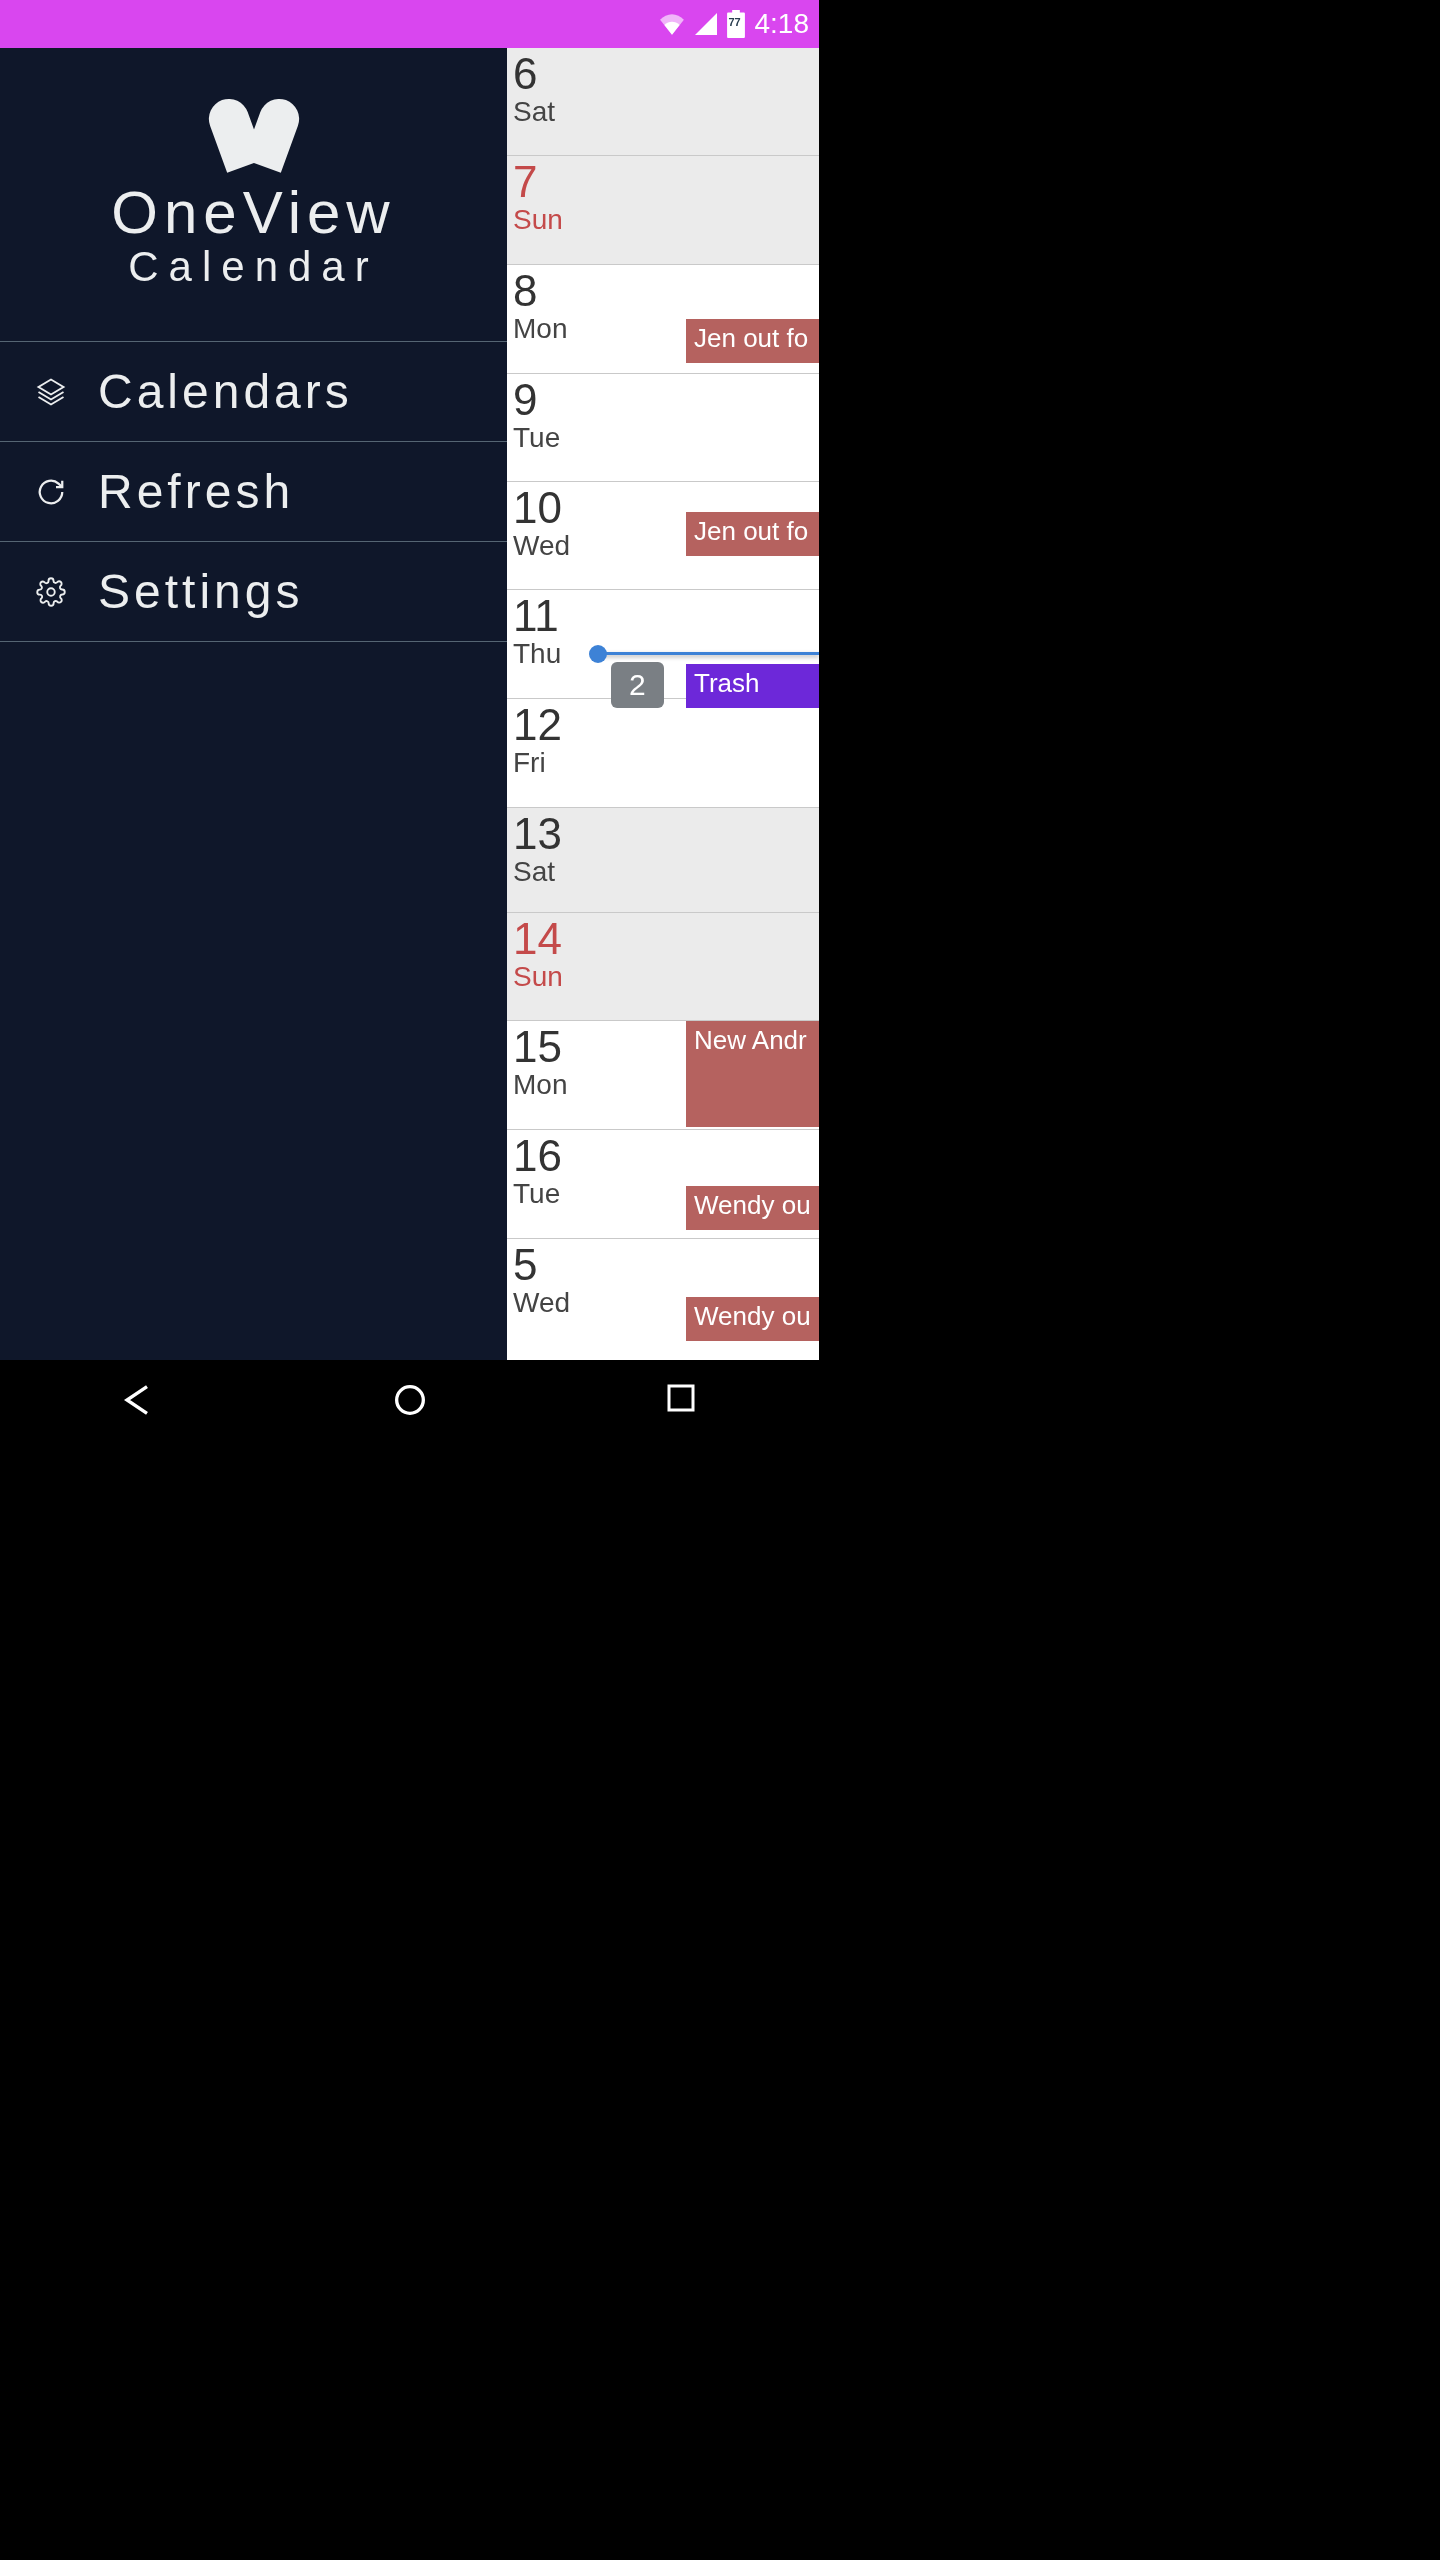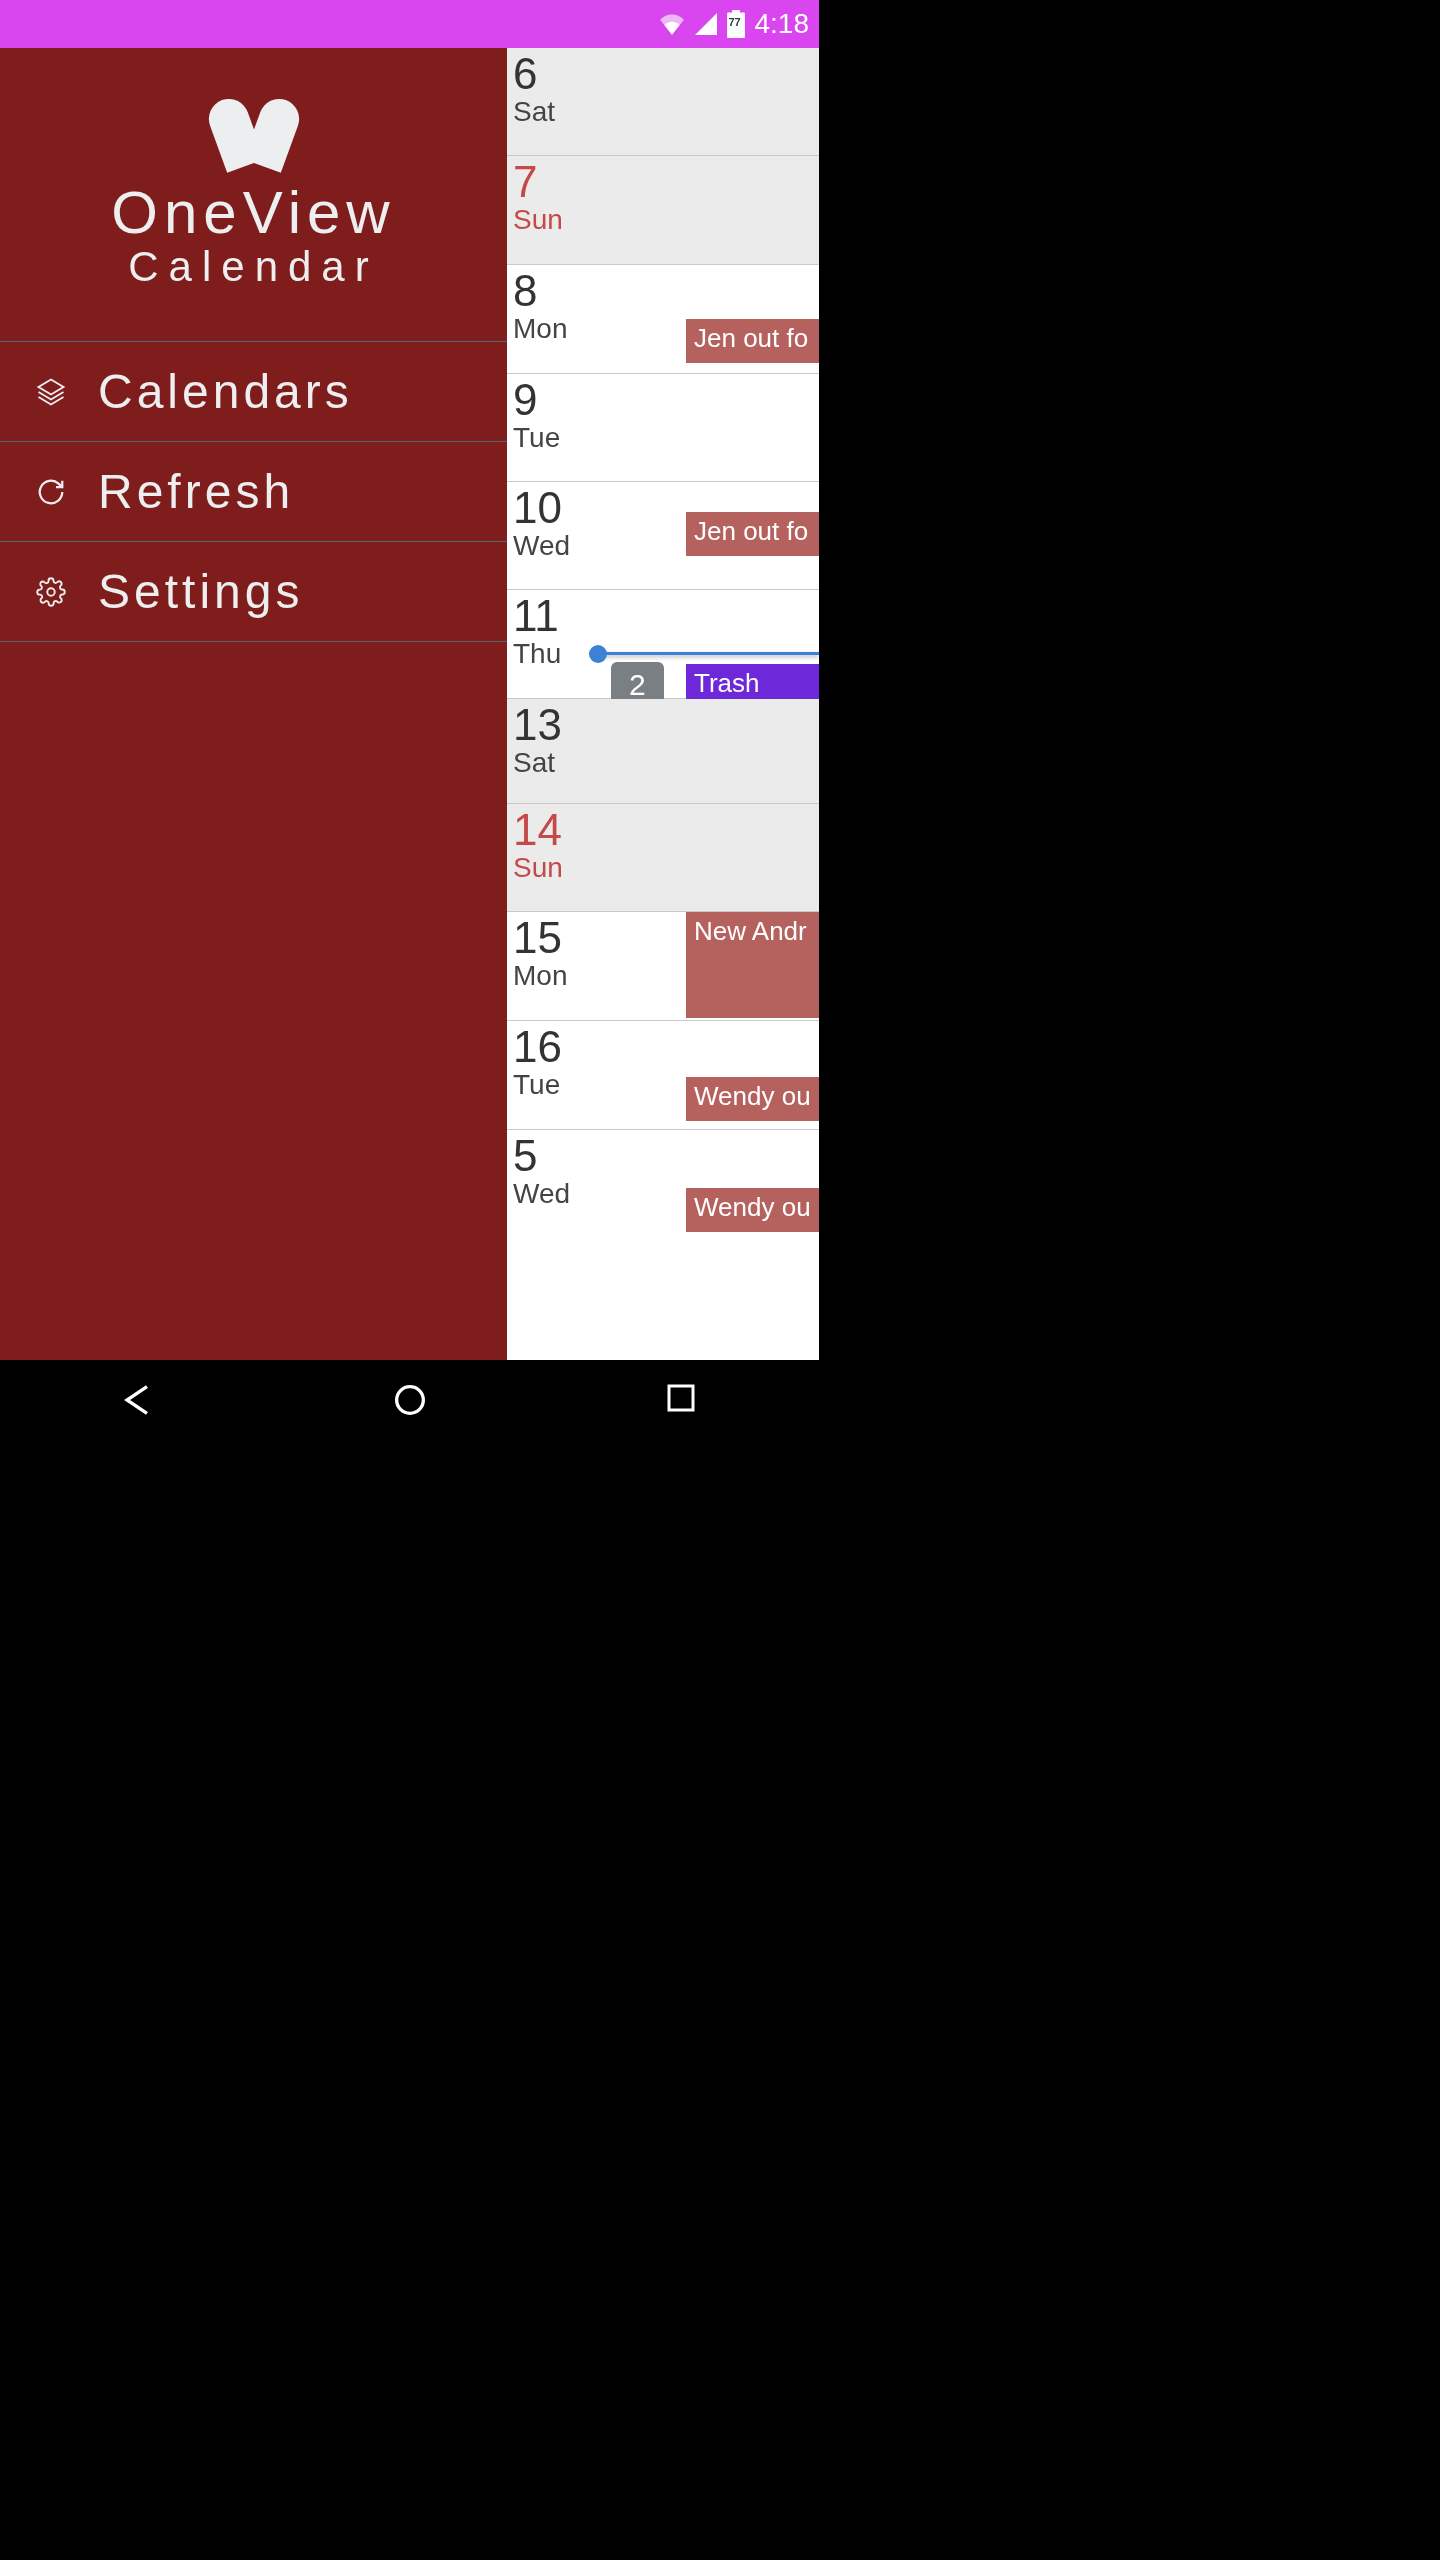--- a/index.html
+++ b/index.html
@@ -22,21 +22,21 @@
     font-size: 28px;
   }
   .status-bar .icon { display: inline-flex; align-items: center; }
   .content {
     display: flex;
     height: 1312px;
     background: #2a3d4f;
   }
   .sidebar {
     width: 507px;
-    background: #7f1d1d;
+    background: #0f172a;
     color: #eceeef;
   }
   .logo-area {
     height: 294px;
     display: flex;
     flex-direction: column;
     align-items: center;
     justify-content: center;
     border-bottom: 1px solid #556573;
   }
@@ -249,20 +249,24 @@
     </div>
 
     <div class="day-cell" style="height:109px;">
       <div class="day-num">11</div>
       <div class="day-name">Thu</div>
       <div class="now-line" style="top:62px;"></div>
       <div class="badge" style="top:72px;left:104px;">2</div>
       <div class="event" style="top:74px;width:133px;height:44px;background:#6d28d9;">Trash</div>
     </div>
 
+    <div class="day-cell" style="height:109px;">
+      <div class="day-num">12</div>
+      <div class="day-name">Fri</div>
+    </div>
 
     <div class="day-cell weekend" style="height:105px;">
       <div class="day-num">13</div>
       <div class="day-name">Sat</div>
     </div>
 
     <div class="day-cell weekend sunday" style="height:108px;">
       <div class="day-num">14</div>
       <div class="day-name">Sun</div>
     </div>

